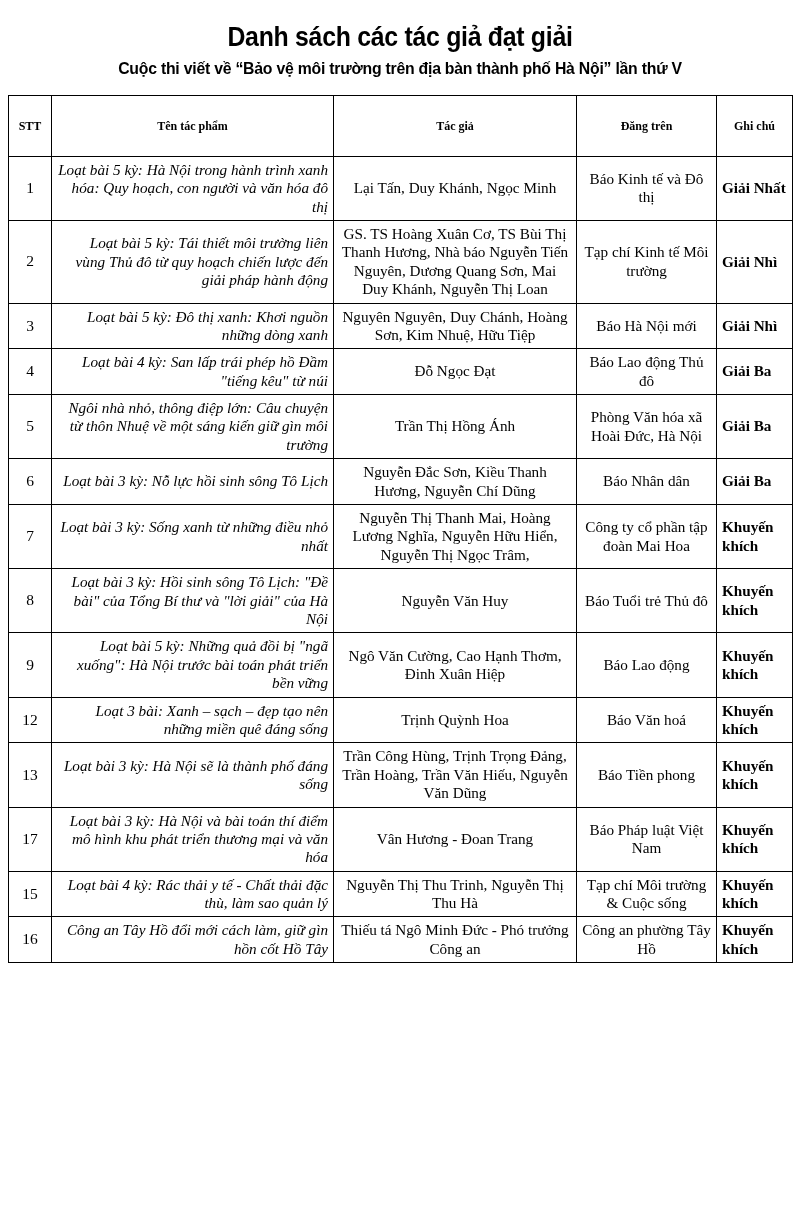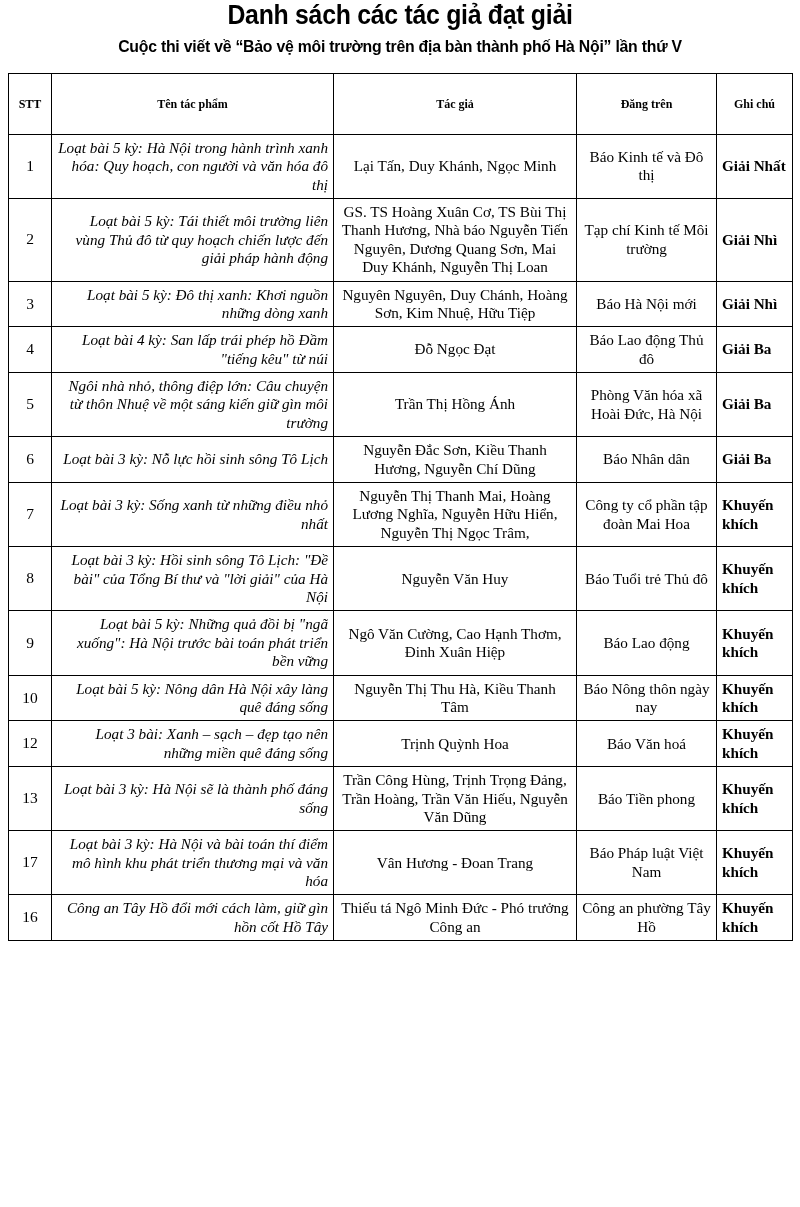--- a/index.html
+++ b/index.html
@@ -18,20 +18,21 @@
   .page {
     width: 800px;
     height: 1207px;
     position: relative;
     box-sizing: border-box;
     overflow: hidden;
   }
 
   
   .heading-block {
+    padding-top: 22px;
     text-align: center;
   }
   .doc-title {
     font-family: "Liberation Sans", "DejaVu Sans", sans-serif;
     font-weight: bold;
     font-size: 27px;
     line-height: 1.12;
     letter-spacing: -0.3px;
     transform: scaleX(0.92);
     transform-origin: center center;
@@ -191,27 +192,20 @@
             <td class="cell-note">Khuyến khích</td>
           </tr>
           <tr>
             <td class="cell-stt">9</td>
             <td class="cell-title">Loạt bài 5 kỳ: Những quả đồi bị "ngã xuống": Hà Nội trước bài toán phát triển bền vững</td>
             <td class="cell-author">Ngô Văn Cường, Cao Hạnh Thơm, Đinh Xuân Hiệp</td>
             <td class="cell-pub">Báo Lao động</td>
             <td class="cell-note">Khuyến khích</td>
           </tr>
           <tr>
-            <td class="cell-stt">10</td>
-            <td class="cell-title">Loạt bài 5 kỳ: Nông dân Hà Nội xây làng quê đáng sống</td>
-            <td class="cell-author">Nguyễn Thị Thu Hà, Kiều Thanh Tâm</td>
-            <td class="cell-pub">Báo Nông thôn ngày nay</td>
-            <td class="cell-note">Khuyến khích</td>
-          </tr>
-          <tr>
             <td class="cell-stt">12</td>
             <td class="cell-title">Loạt 3 bài: Xanh – sạch – đẹp tạo nên những miền quê đáng sống</td>
             <td class="cell-author">Trịnh Quỳnh Hoa</td>
             <td class="cell-pub">Báo Văn hoá</td>
             <td class="cell-note">Khuyến khích</td>
           </tr>
           <tr>
             <td class="cell-stt">13</td>
             <td class="cell-title">Loạt bài 3 kỳ: Hà Nội sẽ là thành phố đáng sống</td>
             <td class="cell-author">Trần Công Hùng, Trịnh Trọng Đảng, Trần Hoàng, Trần Văn Hiếu, Nguyễn Văn Dũng</td>
@@ -219,20 +213,27 @@
             <td class="cell-note">Khuyến khích</td>
           </tr>
           <tr>
             <td class="cell-stt">17</td>
             <td class="cell-title">Loạt bài 3 kỳ: Hà Nội và bài toán thí điểm mô hình khu phát triển thương mại và văn hóa</td>
             <td class="cell-author">Vân Hương - Đoan Trang</td>
             <td class="cell-pub">Báo Pháp luật Việt Nam</td>
             <td class="cell-note">Khuyến khích</td>
           </tr>
           <tr>
+            <td class="cell-stt">15</td>
+            <td class="cell-title">Loạt bài 4 kỳ:  Rác thải y tế - Chất thải đặc thù, làm sao quản lý</td>
+            <td class="cell-author">Nguyễn Thị Thu Trinh, Nguyễn Thị Thu Hà</td>
+            <td class="cell-pub">Tạp chí Môi trường &amp; Cuộc sống</td>
+            <td class="cell-note">Khuyến khích</td>
+          </tr>
+          <tr>
             <td class="cell-stt">16</td>
             <td class="cell-title">Công an Tây Hồ đổi mới cách làm, giữ gìn hồn cốt Hồ Tây</td>
             <td class="cell-author">Thiếu tá Ngô Minh Đức - Phó trưởng Công an</td>
             <td class="cell-pub">Công an phường Tây Hồ</td>
             <td class="cell-note">Khuyến khích</td>
           </tr>
         </tbody>
     </table>
   </div>
 

